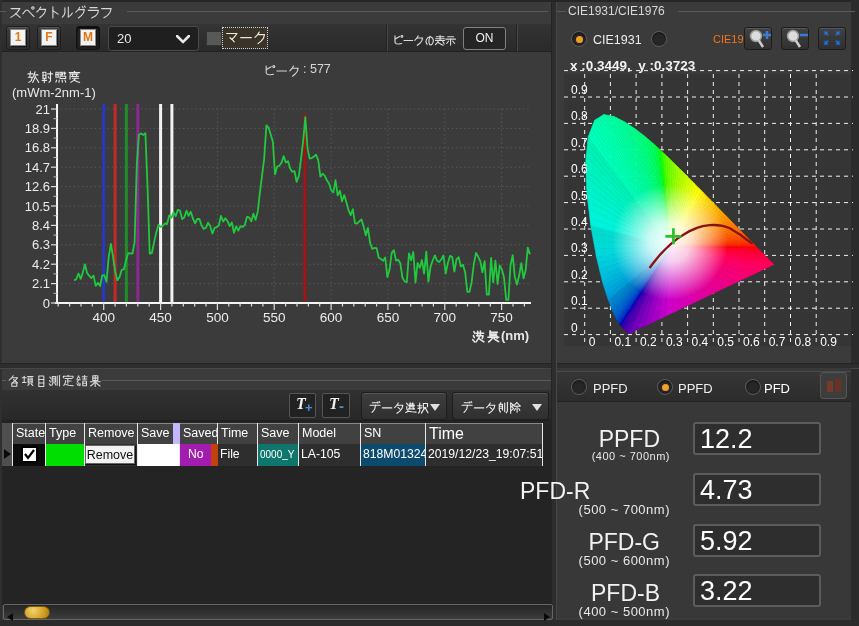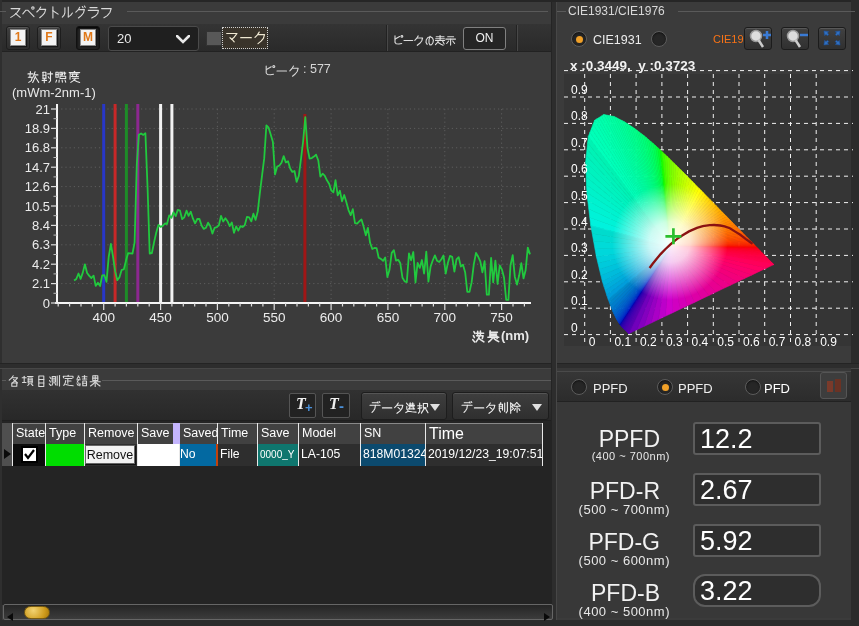--- a/index.html
+++ b/index.html
@@ -754,21 +754,21 @@
       <svg width="13" height="13" viewBox="0 0 13 13" style="position:absolute;left:0px;top:0px">
         <path d="M2,6 L5,10 L11,2" stroke="#000" stroke-width="2.2" fill="none"></path>
       </svg>
     </div>
   </div>
 <div class="abs" style="left:46px;top:444px;width:39px;height:22px;background:#00dd00;border-right:1px solid #e8e8e8"></div>
 <div class="abs" style="left:85px;top:444px;width:53px;height:22px;background:#2e2e2e;border-right:1px solid #e8e8e8">
     <div style="position:absolute;left:0px;top:1px;width:50px;height:19px;background:#f2f2f2;border:1px solid #666;box-shadow:1px 1px 0 #111;color:#111;font-size:12.5px;text-align:center;line-height:18px">Remove</div>
   </div>
 <div class="abs" style="left:138px;top:444px;width:42px;height:22px;background:#fff;border-right:1px solid #e8e8e8"></div>
-<div class="abs" style="left:180px;top:444px;width:38px;height:22px;background:#0369a1;border-right:2px solid #c2410c;color:#fff;font-size:12.2px;line-height:21px;padding-left:0;overflow:hidden;white-space:nowrap">No</div>
+<div class="abs" style="left:180px;top:444px;width:38px;height:22px;background:#a21caf;border-right:7px solid #c2410c;color:#fff;font-size:12.2px;line-height:21px;padding-left:8px;overflow:hidden;white-space:nowrap">No</div>
 <div class="abs" style="left:218px;top:444px;width:40px;height:22px;background:#2e2e2e;border-right:1px solid #e8e8e8;color:#fff;font-size:12.2px;line-height:21px;padding-left:2px;overflow:hidden;white-space:nowrap">File</div>
 <div class="abs" style="left:258px;top:444px;width:41px;height:22px;background:#0f766e;border-right:1px solid #e8e8e8;color:#fff;font-size:10px;line-height:21px;padding-left:2px;overflow:hidden;white-space:nowrap">0000_Y</div>
 <div class="abs" style="left:299px;top:444px;width:62px;height:22px;background:#2e2e2e;border-right:1px solid #e8e8e8;color:#fff;font-size:12.2px;line-height:21px;padding-left:2px;overflow:hidden;white-space:nowrap">LA-105</div>
 <div class="abs" style="left:361px;top:444px;width:65px;height:22px;background:#0c4a6e;border-right:1px solid #e8e8e8;color:#fff;font-size:12.2px;line-height:21px;padding-left:2px;overflow:hidden;white-space:nowrap">818M01324</div>
 <div class="abs" style="left:426px;top:444px;width:117px;height:22px;background:#2e2e2e;border-right:1px solid #e8e8e8;color:#fff;font-size:12.2px;line-height:21px;padding-left:2px;overflow:hidden;white-space:nowrap">2019/12/23_19:07:51</div>
 <div class="abs" style="left:3px;top:604px;width:550px;height:16px;background:linear-gradient(#252525,#3c3c3c);border:1px solid #666;border-radius:2px"></div>
 <div class="abs" style="left:5px;top:608px;width:10px;height:10px"><svg width="10" height="10">
       <path d="M8,1 L2,5 L8,9 Z" fill="#0a0a0a"></path>
     </svg></div>
 <div class="abs" style="left:542px;top:608px;width:10px;height:10px"><svg width="10" height="10">
@@ -785,20 +785,20 @@
 <div class="abs" style="left:678px;top:381px;width:60px;height:14px;color:#ececec;font-size:13px">PPFD</div>
 <div class="abs" style="left:745px;top:379px;width:16px;height:16px;border-radius:50%;background:#262626;border:1px solid #5c5c5c;box-shadow:inset 0 1px 2px #111"></div>
 <div class="abs" style="left:764px;top:381px;width:60px;height:14px;color:#ffffff;font-size:13px">PFD</div>
 <div class="abs" style="left:820px;top:372px;width:27px;height:27px;background:#3d3d3d;border:1px solid #555;border-radius:3px">
     <div style="position:absolute;left:6px;top:8px;width:6px;height:11px;background:#7a3a2a"></div>
     <div style="position:absolute;left:14px;top:6px;width:6px;height:13px;background:#6a3224"></div>
   </div>
 <div class="abs" style="left:520px;top:426px;width:140px;height:24px;color:#f2f2f2;font-size:23px;text-align:right">PPFD</div>
 <div class="abs" style="left:520px;top:450px;width:150px;height:14px;color:#e8e8e8;font-size:11px;text-align:right;letter-spacing:0.5px">(400 ~ 700nm)</div>
 <div class="abs" style="left:693px;top:422px;width:128px;height:33px;background:#2e2e2e;border:2px solid #5c5c5c;border-radius:3px;color:#fff;font-size:27px;padding-left:5px;line-height:31px">12.2</div>
-<div class="abs" style="left:520px;top:478px;width:140px;height:24px;color:#f2f2f2;font-size:23px;text-align:right">PFD-R</div>
+<div class="abs" style="left:520px;top:478px;width:140px;height:24px;color:#f2f2f2;font-size:23px;text-align:left">PFD-R</div>
 <div class="abs" style="left:520px;top:502px;width:150px;height:14px;color:#e8e8e8;font-size:13px;text-align:right;letter-spacing:0.5px">(500 ~ 700nm)</div>
-<div class="abs" style="left:693px;top:473px;width:128px;height:33px;background:#2e2e2e;border:2px solid #5c5c5c;border-radius:3px;color:#fff;font-size:27px;padding-left:5px;line-height:31px">2.67</div>
+<div class="abs" style="left:693px;top:473px;width:128px;height:33px;background:#2e2e2e;border:2px solid #5c5c5c;border-radius:3px;color:#fff;font-size:27px;padding-left:5px;line-height:31px">4.73</div>
 <div class="abs" style="left:520px;top:529px;width:140px;height:24px;color:#f2f2f2;font-size:23px;text-align:right">PFD-G</div>
 <div class="abs" style="left:520px;top:553px;width:150px;height:14px;color:#e8e8e8;font-size:13px;text-align:right;letter-spacing:0.5px">(500 ~ 600nm)</div>
 <div class="abs" style="left:693px;top:524px;width:128px;height:33px;background:#2e2e2e;border:2px solid #5c5c5c;border-radius:3px;color:#fff;font-size:27px;padding-left:5px;line-height:31px">5.92</div>
 <div class="abs" style="left:520px;top:580px;width:140px;height:24px;color:#f2f2f2;font-size:23px;text-align:right">PFD-B</div>
 <div class="abs" style="left:520px;top:604px;width:150px;height:14px;color:#e8e8e8;font-size:13px;text-align:right;letter-spacing:0.5px">(400 ~ 500nm)</div>
-<div class="abs" style="left:693px;top:574px;width:128px;height:33px;background:#2e2e2e;border:2px solid #5c5c5c;border-radius:12px;color:#fff;font-size:27px;padding-left:5px;line-height:31px">3.22</div>
+<div class="abs" style="left:693px;top:574px;width:128px;height:33px;background:#2e2e2e;border:2px solid #5c5c5c;border-radius:3px;color:#fff;font-size:27px;padding-left:5px;line-height:31px">3.22</div>
 </body></html>

